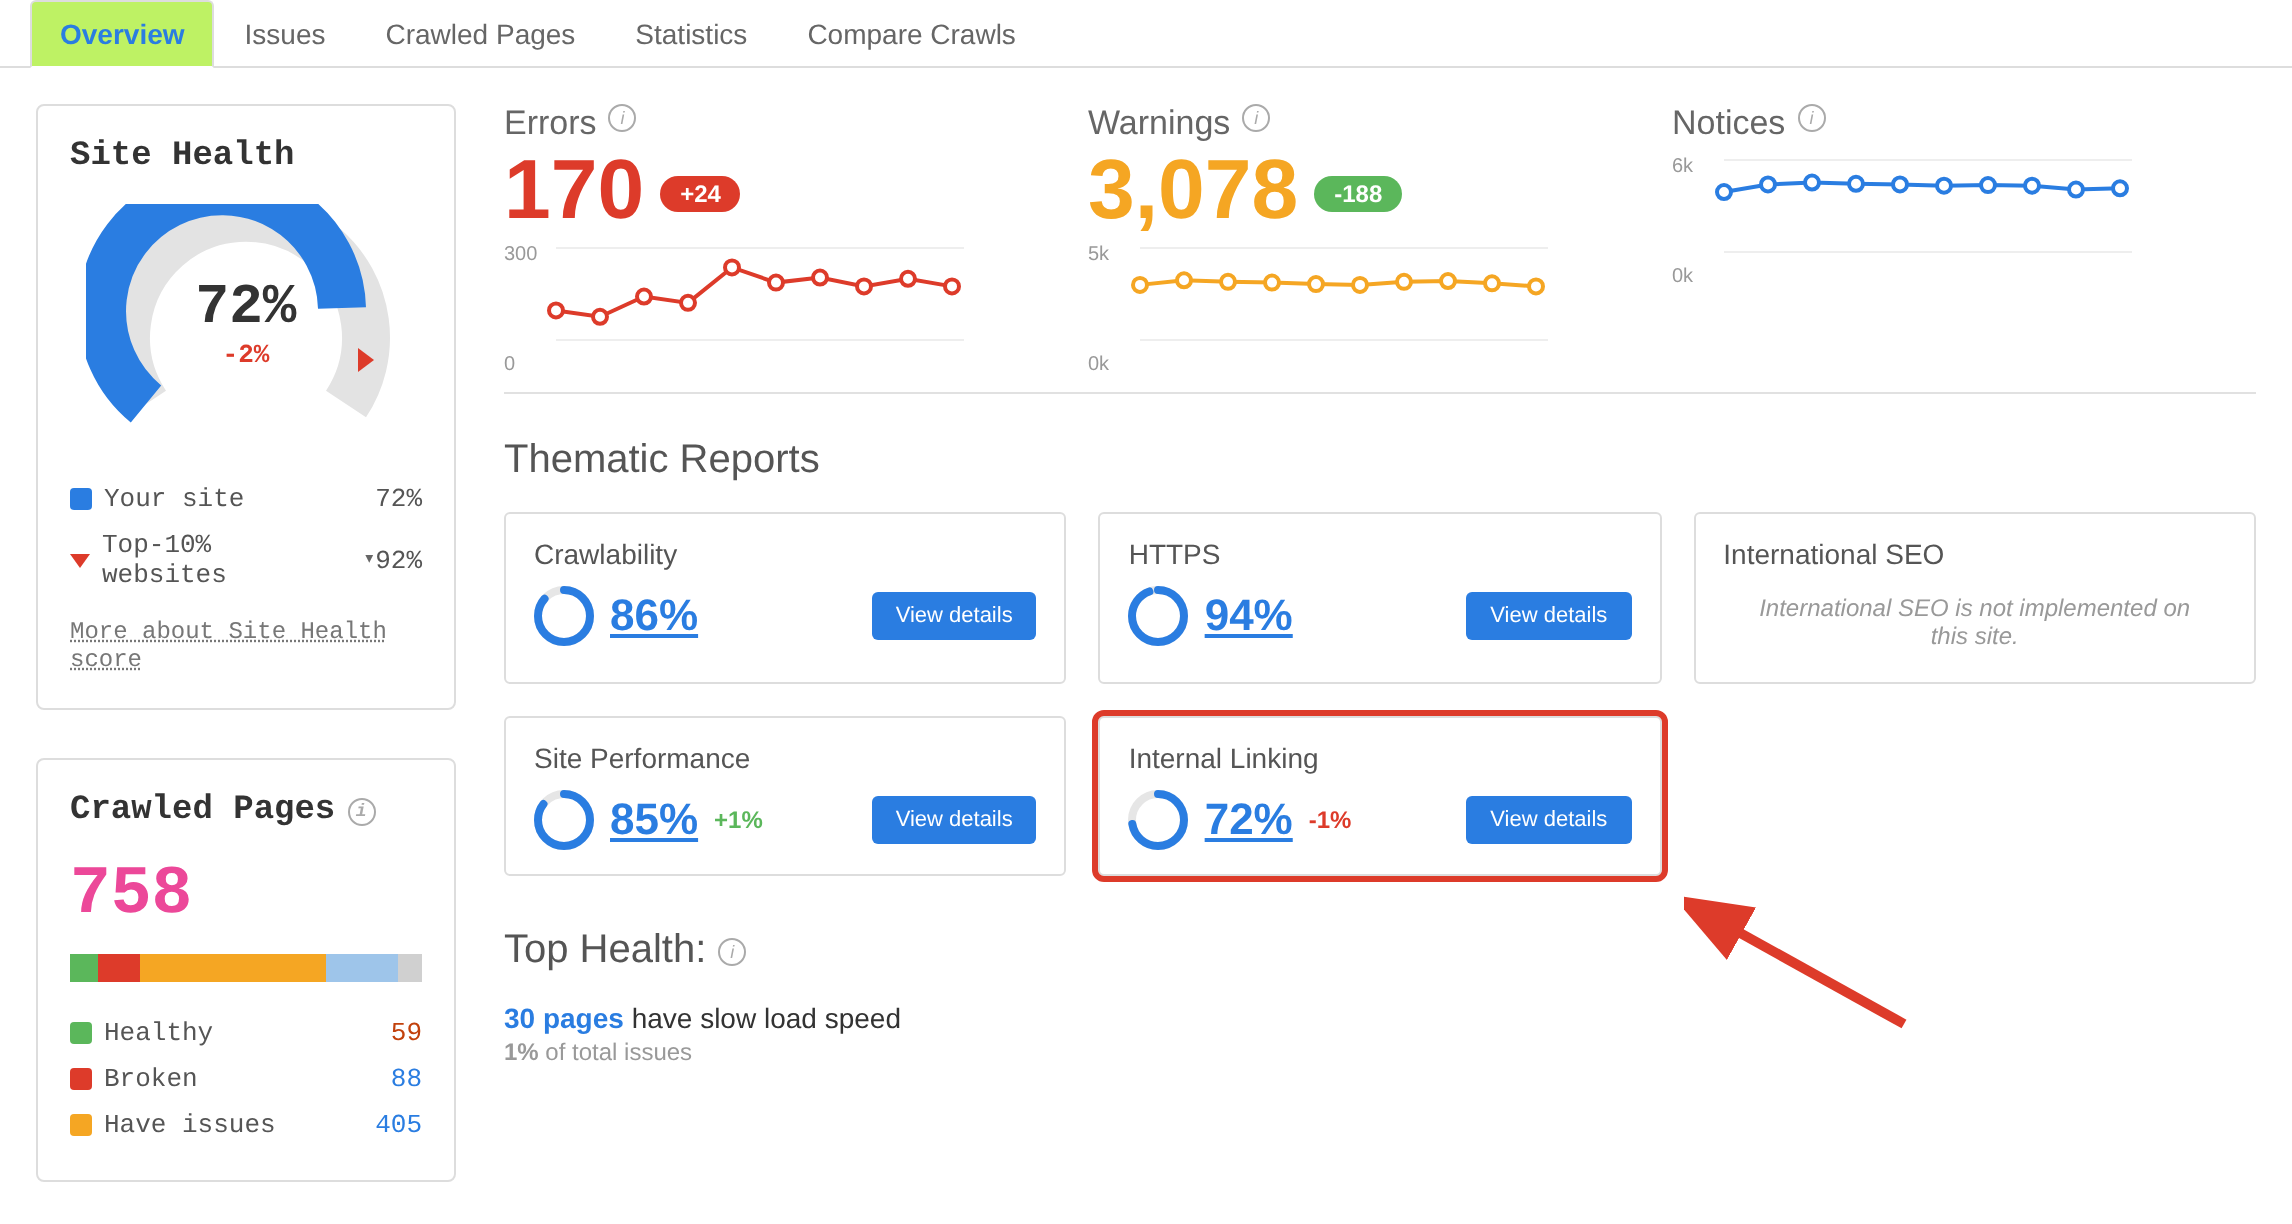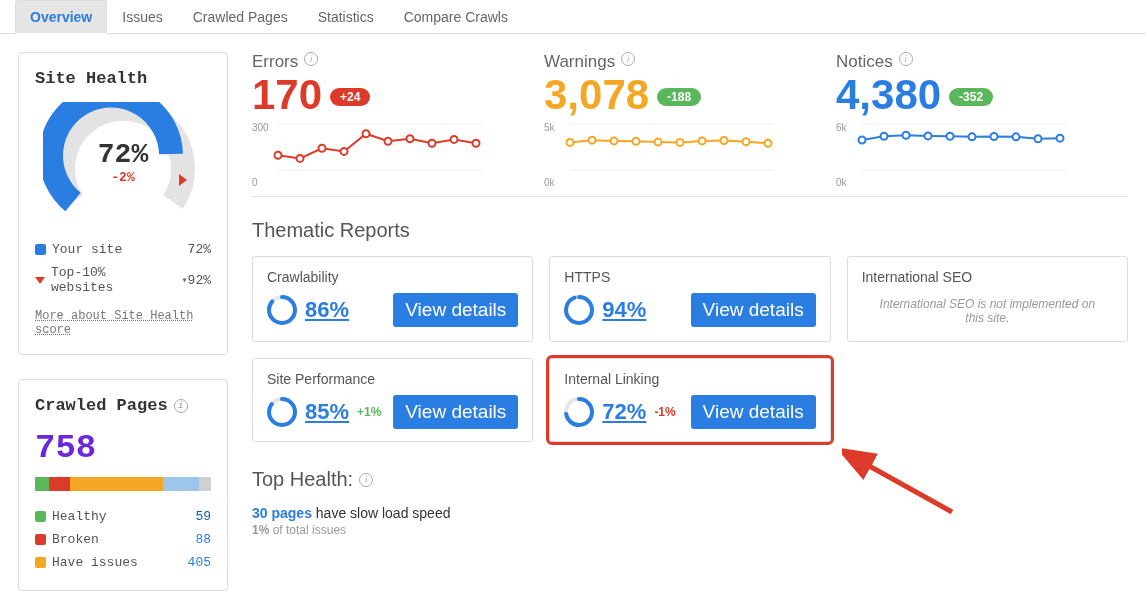--- a/index.html
+++ b/index.html
@@ -1,57 +1,57 @@
 <!DOCTYPE html>
 <html><head>
 <meta charset="utf-8">
 <style>
 * { box-sizing: border-box; margin: 0; padding: 0; }
 body { font-family: -apple-system, BlinkMacSystemFont, "Segoe UI", Arial, sans-serif; background: #fff; color: #333; width: 1146px; }
 .tabs { display: flex; border-bottom: 1px solid #ddd; padding: 0 15px; }
 .tab { padding: 8px 14px; color: #666; cursor: pointer; font-size: 14px; border: 1px solid transparent; border-bottom: none; }
-.tab.active { color: #2a7de1; border: 1px solid #ddd; border-bottom: 1px solid #fff; margin-bottom: -1px; background: #e5e5e5; border-radius: 3px 3px 0 0; font-weight: 600; }
+.tab.active { color: #2a7de1; border: 1px solid #ddd; border-bottom: 1px solid #fff; margin-bottom: -1px; background: #bef264; border-radius: 3px 3px 0 0; font-weight: 600; }
 .layout { display: flex; padding: 18px; gap: 24px; }
 .sidebar { width: 210px; flex-shrink: 0; font-family: Liberation Mono, monospace; }
 .main { flex: 1; }
 .panel { border: 1px solid #ddd; border-radius: 4px; padding: 16px; margin-bottom: 24px; }
 .panel-title { font-size: 17px; font-weight: 600; color: #333; margin-bottom: 14px; display: flex; align-items: center; gap: 6px; }
 .info-icon { display: inline-flex; width: 14px; height: 14px; border: 1px solid #aaa; border-radius: 50%; align-items: center; justify-content: center; font-size: 9px; color: #aaa; font-style: italic; }
 .donut-wrap { display: flex; justify-content: center; position: relative; margin-bottom: 16px; }
 .donut-center { position: absolute; top: 50%; left: 50%; transform: translate(-50%, -50%); text-align: center; }
 .donut-val { font-size: 28px; font-weight: 700; color: #333; }
 .donut-delta { font-size: 13px; color: #dd3b2a; font-weight: 600; }
 .legend-row { display: flex; align-items: center; justify-content: space-between; font-size: 13px; padding: 4px 0; color: #555; }
 .legend-left { display: flex; align-items: center; gap: 6px; }
 .sq { width: 11px; height: 11px; border-radius: 2px; display: inline-block; }
 .tridown { width: 0; height: 0; border-left: 5px solid transparent; border-right: 5px solid transparent; border-top: 7px solid #dd3b2a; }
 .chev { font-size: 10px; color: #666; }
 .link-sub { font-size: 12px; color: #777; text-decoration: underline dotted; margin-top: 10px; display: inline-block; cursor: pointer; }
-.big-blue { font-size: 34px; font-weight: 700; color: #6d28d9; margin: 8px 0 10px; }
+.big-blue { font-size: 34px; font-weight: 700; color: #ec4899; margin: 8px 0 10px; }
 .bar { display: flex; height: 14px; width: 100%; margin-bottom: 14px; }
 .bar > div { height: 100%; }
 .metric-row { display: flex; border-bottom: 1px solid #e1e1e1; margin-bottom: 22px; padding-bottom: 8px; }
 .metric { flex: 1; padding-right: 20px; }
 .metric-title { font-size: 17px; color: #666; display: flex; align-items: flex-start; gap: 6px; margin-bottom: 2px; }
 .metric-value { font-size: 42px; font-weight: 700; line-height: 1; display: inline-block; }
 .badge { display: inline-block; padding: 2px 10px; border-radius: 10px; font-size: 12px; color: #fff; font-weight: 600; margin-left: 8px; position: relative; top: -8px; }
 .spark { margin-top: 6px; position: relative; height: 66px; }
 .ylab { position: absolute; left: 0; font-size: 10px; color: #999; }
 .section-title { font-size: 20px; color: #555; margin: 6px 0 14px; }
 .reports { display: grid; grid-template-columns: repeat(3, 1fr); gap: 16px; margin-bottom: 26px; }
 .report-card { border: 1px solid #ddd; border-radius: 3px; padding: 12px 14px; }
 .report-card.highlight { outline: 3px solid #dd3b2a; }
 .report-title { font-size: 14px; color: #555; margin-bottom: 8px; }
 .report-body { display: flex; align-items: center; justify-content: space-between; }
 .report-left { display: flex; align-items: center; gap: 8px; }
 .pct { font-size: 22px; font-weight: 700; color: #2a7de1; text-decoration: underline; }
 .delta { font-size: 12px; font-weight: 600; }
 .delta.pos { color: #5bb75b; }
 .delta.neg { color: #dd3b2a; }
-.btn { background: #2a7de1; color: #fff; border: none; border-radius: 3px; padding: 6px 12px; font-size: 19px; cursor: pointer; }
+.btn { background: #2a7de1; color: #fff; border: none; border-radius: 3px; padding: 6px 12px; font-size: 11px; cursor: pointer; }
 .intl { font-size: 12px; color: #999; font-style: italic; text-align: center; padding: 4px 12px; }
 .issue-link { color: #2a7de1; font-weight: 600; }
 .issue-line { font-size: 14px; color: #333; margin-bottom: 2px; }
 .issue-sub { font-size: 12px; color: #999; }
 .arrow-annot { position: absolute; pointer-events: none; }
 </style>
 </head>
 <body>
 
 <div class="tabs" id="tabbar">
@@ -108,21 +108,21 @@
           <div style="background: rgb(245, 166, 35); width: 53%;"></div>
           <div style="background: rgb(158, 197, 234); width: 20%;"></div>
           <div style="background: rgb(208, 208, 208); width: 7%;"></div>
         </div>
       <div id="cplegend">
           <div class="legend-row">
             <span class="legend-left">
               <span class="sq" style="background:#5bb75b"></span>
               <span>Healthy</span>
             </span>
-            <span style="color:#0369a1">59</span>
+            <span style="color:#c2410c">59</span>
           </div>
           <div class="legend-row">
             <span class="legend-left">
               <span class="sq" style="background:#dd3b2a"></span>
               <span>Broken</span>
             </span>
             <span style="color:#2a7de1">88</span>
           </div>
           <div class="legend-row">
             <span class="legend-left">
@@ -180,21 +180,20 @@
               <circle cx="180" cy="18.54" r="3.5" fill="#fff" stroke="#f5a623" stroke-width="2"></circle>
               <circle cx="202" cy="19.68" r="3.5" fill="#fff" stroke="#f5a623" stroke-width="2"></circle>
               <circle cx="224" cy="21.200000000000003" r="3.5" fill="#fff" stroke="#f5a623" stroke-width="2"></circle>
             </svg></div>
         </div>
         <div class="metric">
           <div class="metric-title">
             <span>Notices</span>
             <span class="info-icon">i</span>
           </div>
-          <div><span class="metric-value" style="color:#2a7de1">4,380</span><span class="badge" style="background:#5bb75b">-352</span></div>
           <div class="spark"><span class="ylab" style="top:0">6k</span><span class="ylab" style="bottom:0">0k</span><svg width="230" height="50" style="margin-left:0">
               <line x1="26" y1="2" x2="230" y2="2" stroke="#eee"></line>
               <line x1="26" y1="48" x2="230" y2="48" stroke="#eee"></line>
               <path d="M 26 18.03333333333333 L 48 14.233333333333334 L 70 13.283333333333333 L 92 13.916666666666668 L 114 14.233333333333334 L 136 14.866666666666665 L 158 14.549999999999999 L 180 14.866666666666665 L 202 16.766666666666666 L 224 16.133333333333333" fill="none" stroke="#2a7de1" stroke-width="2"></path>
               <circle cx="26" cy="18.03333333333333" r="3.5" fill="#fff" stroke="#2a7de1" stroke-width="2"></circle>
               <circle cx="48" cy="14.233333333333334" r="3.5" fill="#fff" stroke="#2a7de1" stroke-width="2"></circle>
               <circle cx="70" cy="13.283333333333333" r="3.5" fill="#fff" stroke="#2a7de1" stroke-width="2"></circle>
               <circle cx="92" cy="13.916666666666668" r="3.5" fill="#fff" stroke="#2a7de1" stroke-width="2"></circle>
               <circle cx="114" cy="14.233333333333334" r="3.5" fill="#fff" stroke="#2a7de1" stroke-width="2"></circle>
               <circle cx="136" cy="14.866666666666665" r="3.5" fill="#fff" stroke="#2a7de1" stroke-width="2"></circle>

